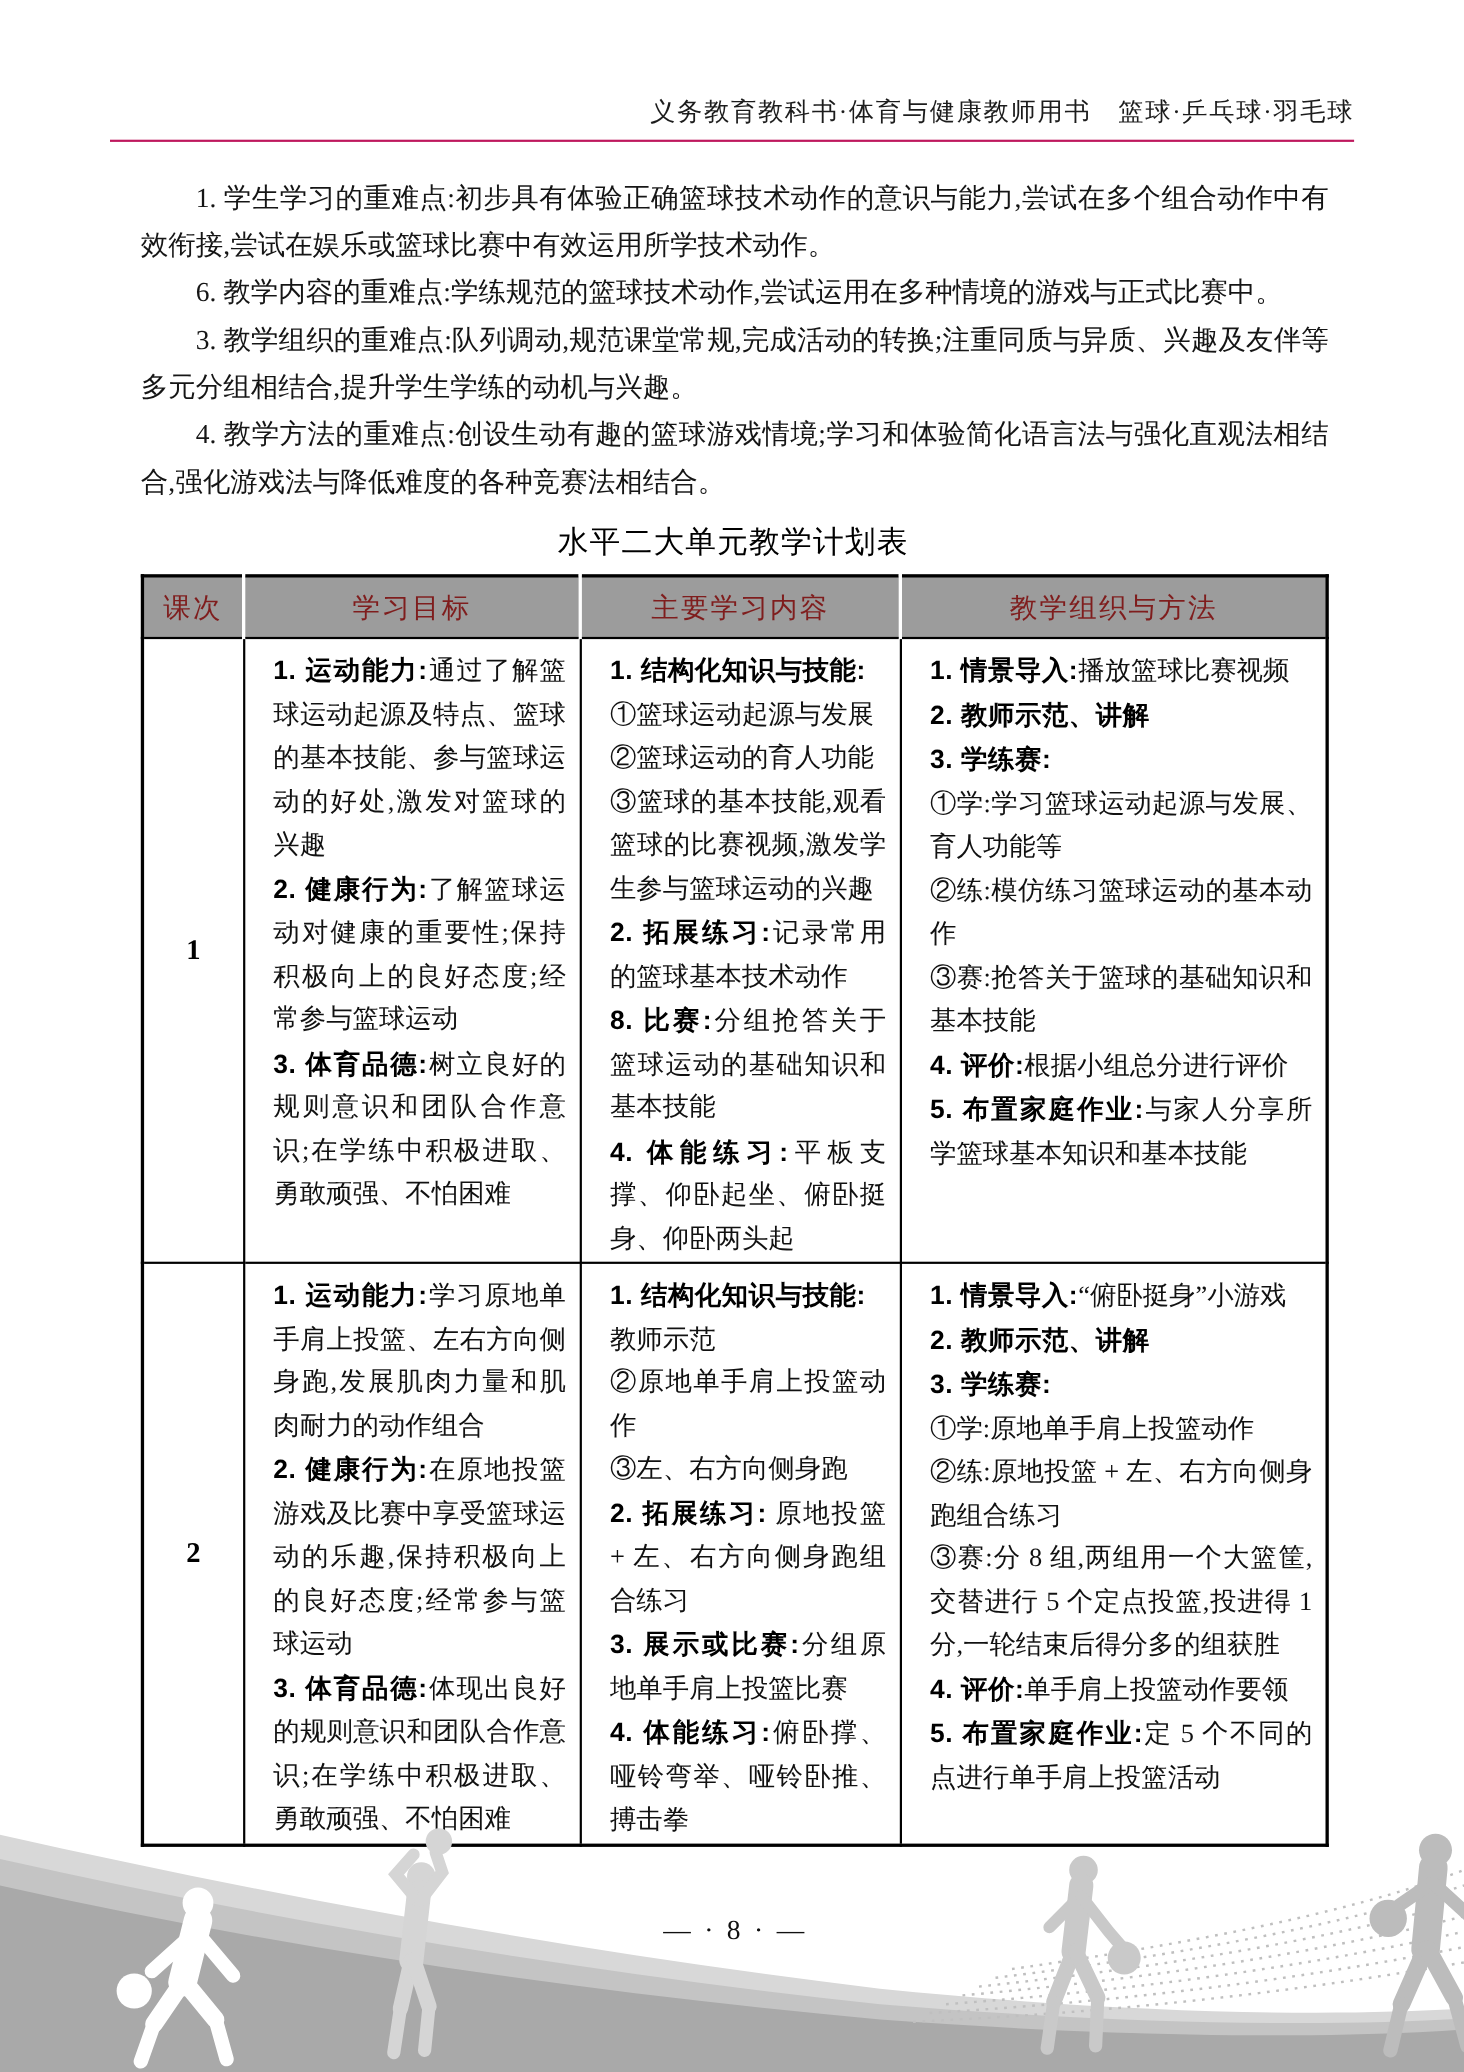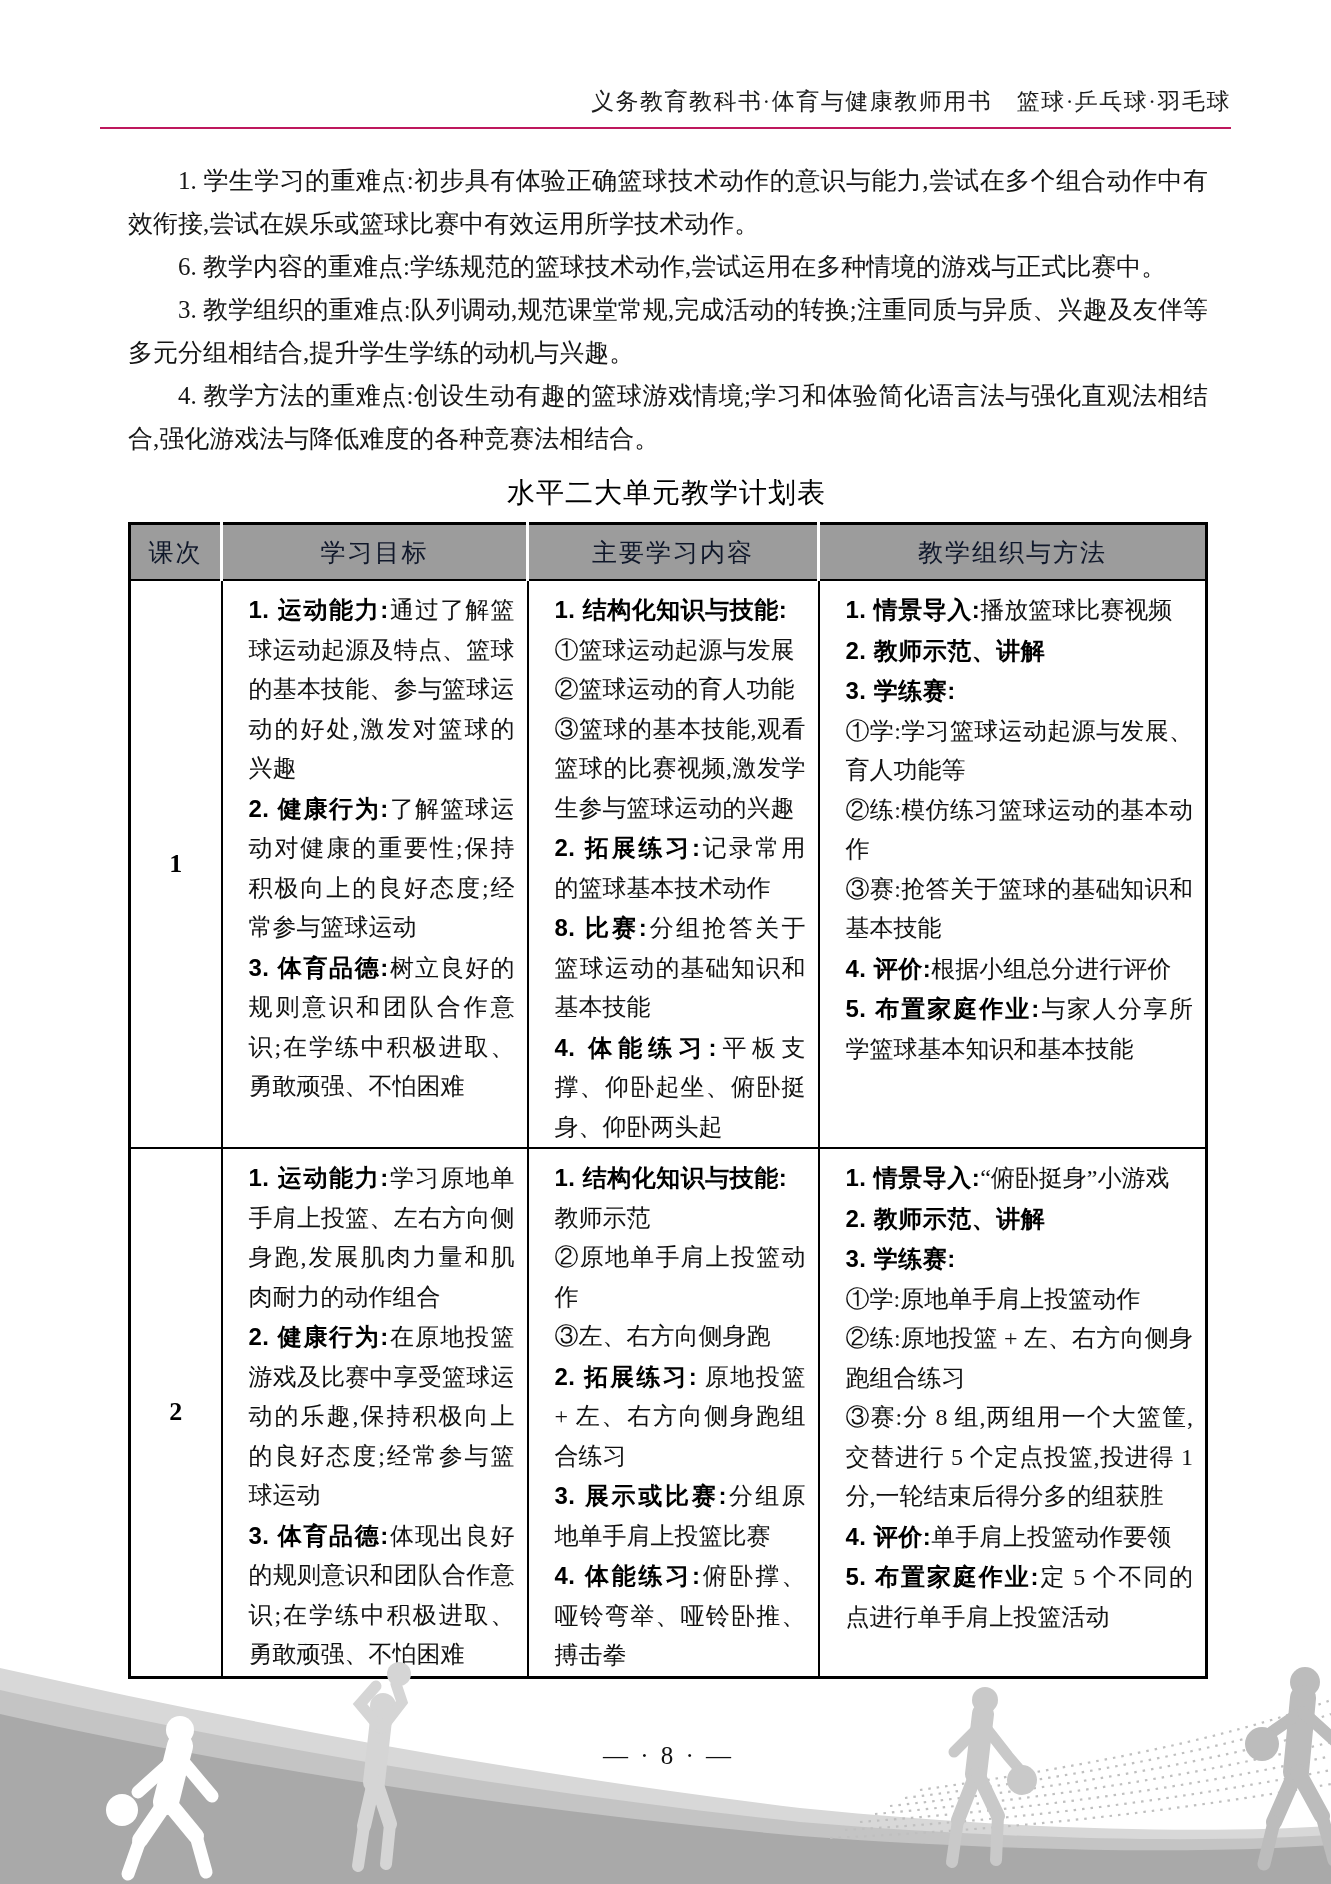--- a/index.html
+++ b/index.html
@@ -27,21 +27,21 @@
     margin:14px 0 10px 128px;width:1077px;text-align:center;
     font-family:"Liberation Sans","DejaVu Sans",sans-serif;
     font-size:28px;font-weight:400;letter-spacing:1px;color:#000;
   }
   
   .plan-table{
     margin-left:128px;width:1077px;border-collapse:collapse;
     border:3px solid #000;table-layout:fixed;
   }
   .plan-table th{
-    height:52px;background:#9c9c9c;color:#0f172a;font-weight:400;
+    height:52px;background:#9c9c9c;color:#7f1d1d;font-weight:400;
     font-size:25px;letter-spacing:2px;border:2px solid #000;
   }
   .plan-table th + th{border-left:3px solid #fff;}
   .plan-table td{border:2px solid #000;vertical-align:top;}
   .row-1{height:500px;}
   .row-2{height:495px;}
   td.lesson-td{
     vertical-align:middle;text-align:center;
     font-size:26px;font-weight:700;color:#000;
   }

